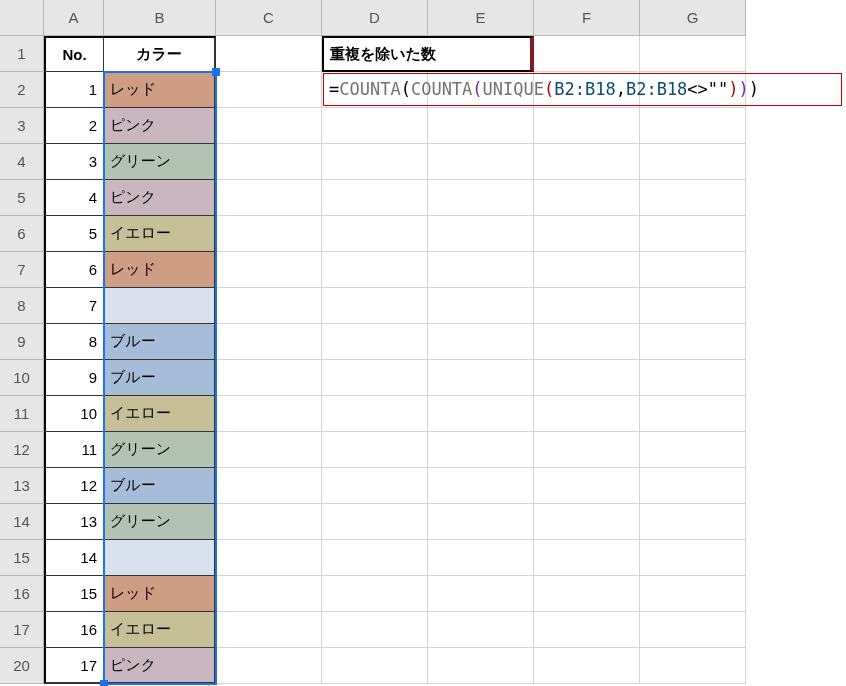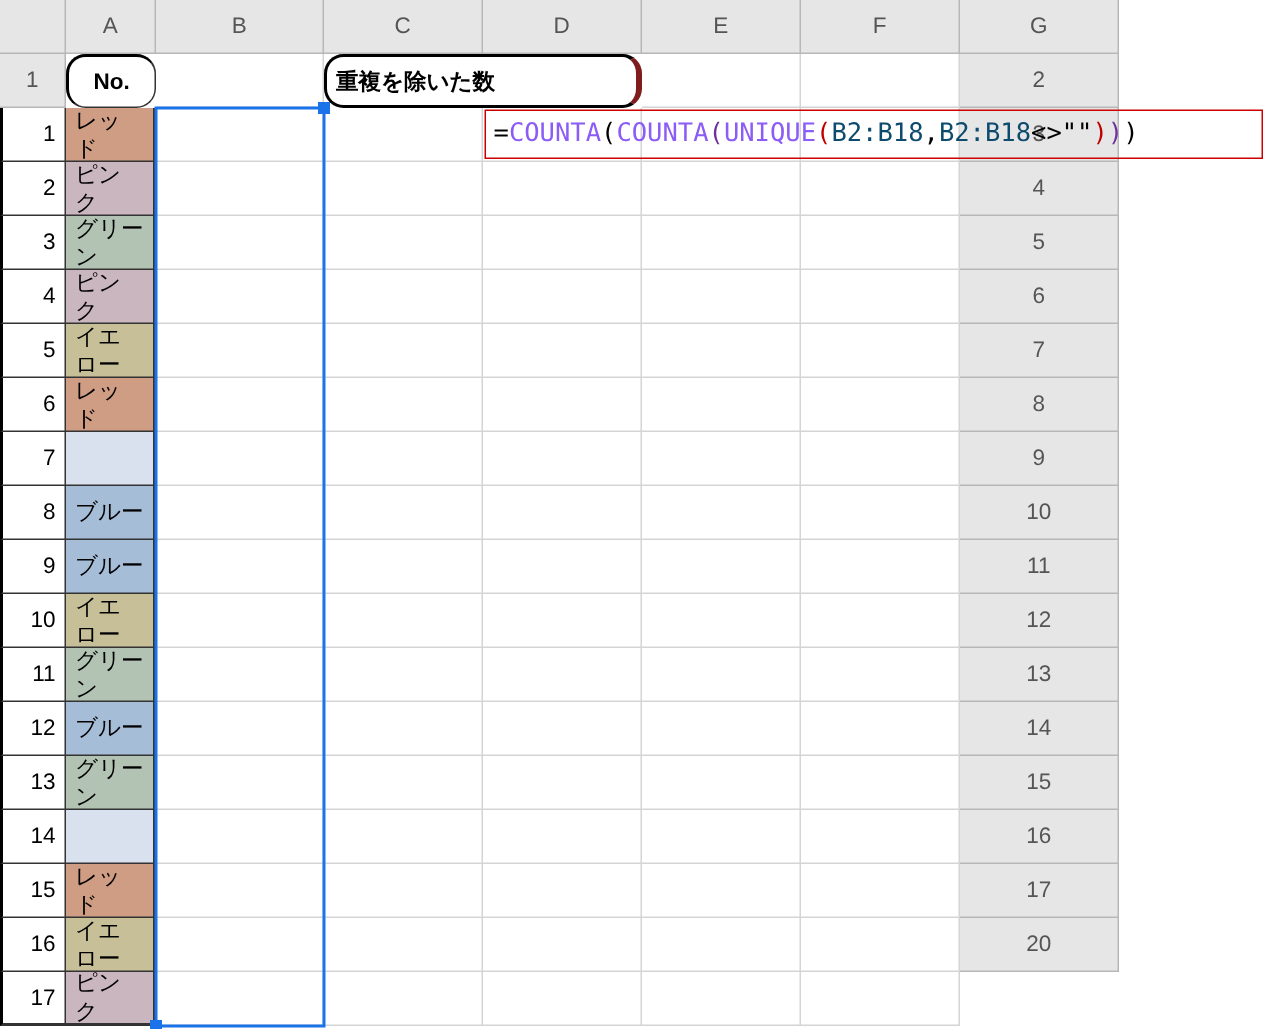--- a/index.html
+++ b/index.html
@@ -35,21 +35,21 @@
     border-right: 1px solid #d4d4d4;
     border-bottom: 1px solid #d4d4d4;
     display: flex;
     align-items: center;
     padding: 0 6px;
     position: relative;
     background: #fff;
   }
   .cell.right { justify-content: flex-end; }
   .cell.center { justify-content: center; }
-  .cell.bold { font-weight: bold; border-radius: 13px; }
+  .cell.bold { font-weight: bold; }
   .cell.hthick-top { border-top: 2px solid #000; }
   .cell.hthick-bottom { border-bottom: 2px solid #000; }
   .cell.hthick-left { border-left: 2px solid #000; }
   .cell.hthick-right { border-right: 2px solid #000; }
   .cell.gridblack { border-right-color:#333; border-bottom-color:#333; }
   .sel-box {
     position: absolute;
     border: 2px solid #1a73e8;
     pointer-events: none;
     z-index: 5;
@@ -71,21 +71,21 @@
     z-index:5;
     font-family: "Meiryo","Consolas",monospace;
     font-size:17px;
     white-space:nowrap;
     display:flex;
     align-items:center;
     height:34px;
     padding-left:4px;
   }
   .formula-content .eq { color:#000; }
-  .formula-content .fn { color:#8b5cf6; }
+  .formula-content .fn { color:#737373; }
   .formula-content .p1 { color:#000; }
   .formula-content .p2 { color:#7030a0; }
   .formula-content .p3 { color:#c00000; }
   .formula-content .ref { color:#0c4a6e; }
   .formula-content .op { color:#000; }
   .formula-content .str { color:#000; }
   .container { position:relative; width:846px; height:686px; overflow:hidden;}
 </style>
 </head>
 <body>
@@ -97,20 +97,21 @@
     <div class="hcell">A</div>
     <div class="hcell">B</div>
     <div class="hcell">C</div>
     <div class="hcell">D</div>
     <div class="hcell">E</div>
     <div class="hcell">F</div>
     <div class="hcell">G</div>
 
     <div class="rcell">1</div>
     <div class="cell center bold hthick-top hthick-left gridblack">No.</div>
+    <div class="cell center bold hthick-top hthick-right gridblack">カラー</div>
     <div class="cell"></div>
     <div class="cell bold hthick-top hthick-left hthick-right hthick-bottom" style="grid-column: span 2; border-right:4px solid #7f1d1d; border-bottom:2px solid #000;">
         <span>重複を除いた数</span>
       </div>
 
     <div class="cell"></div>
     <div class="cell"></div>
 
     <div class="rcell">2</div>
     <div class="cell right hthick-left gridblack">1</div>

